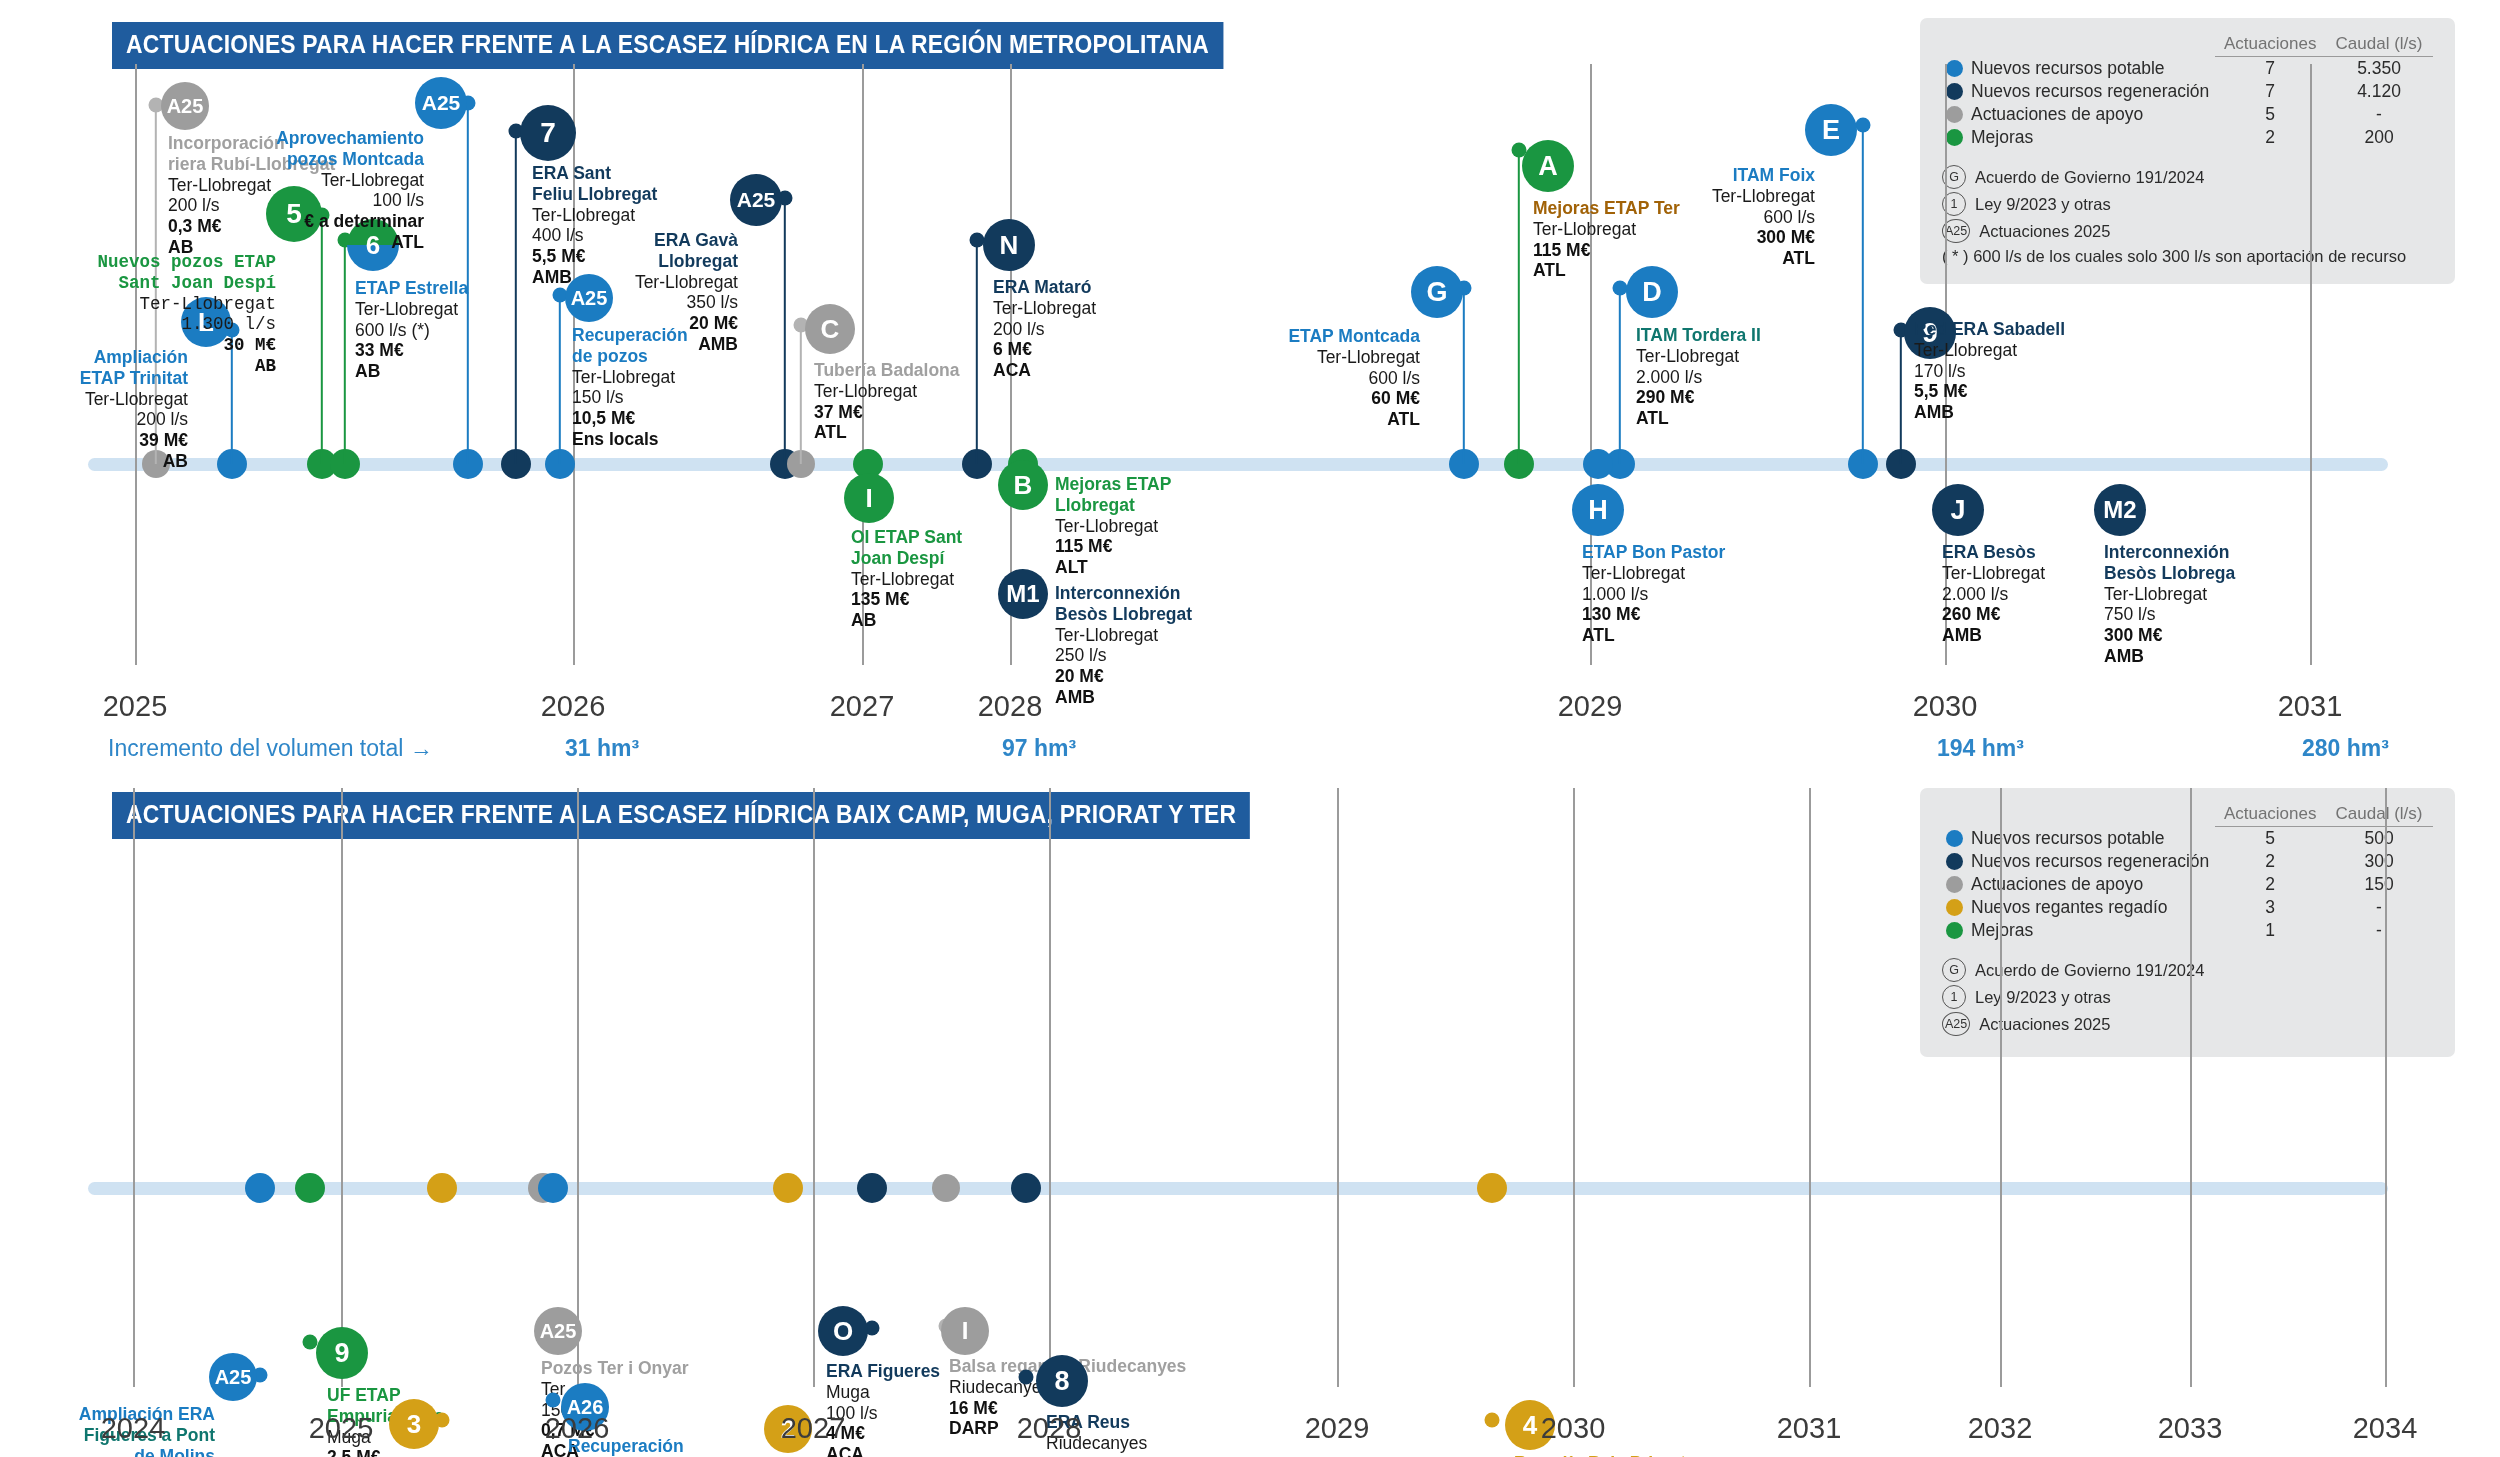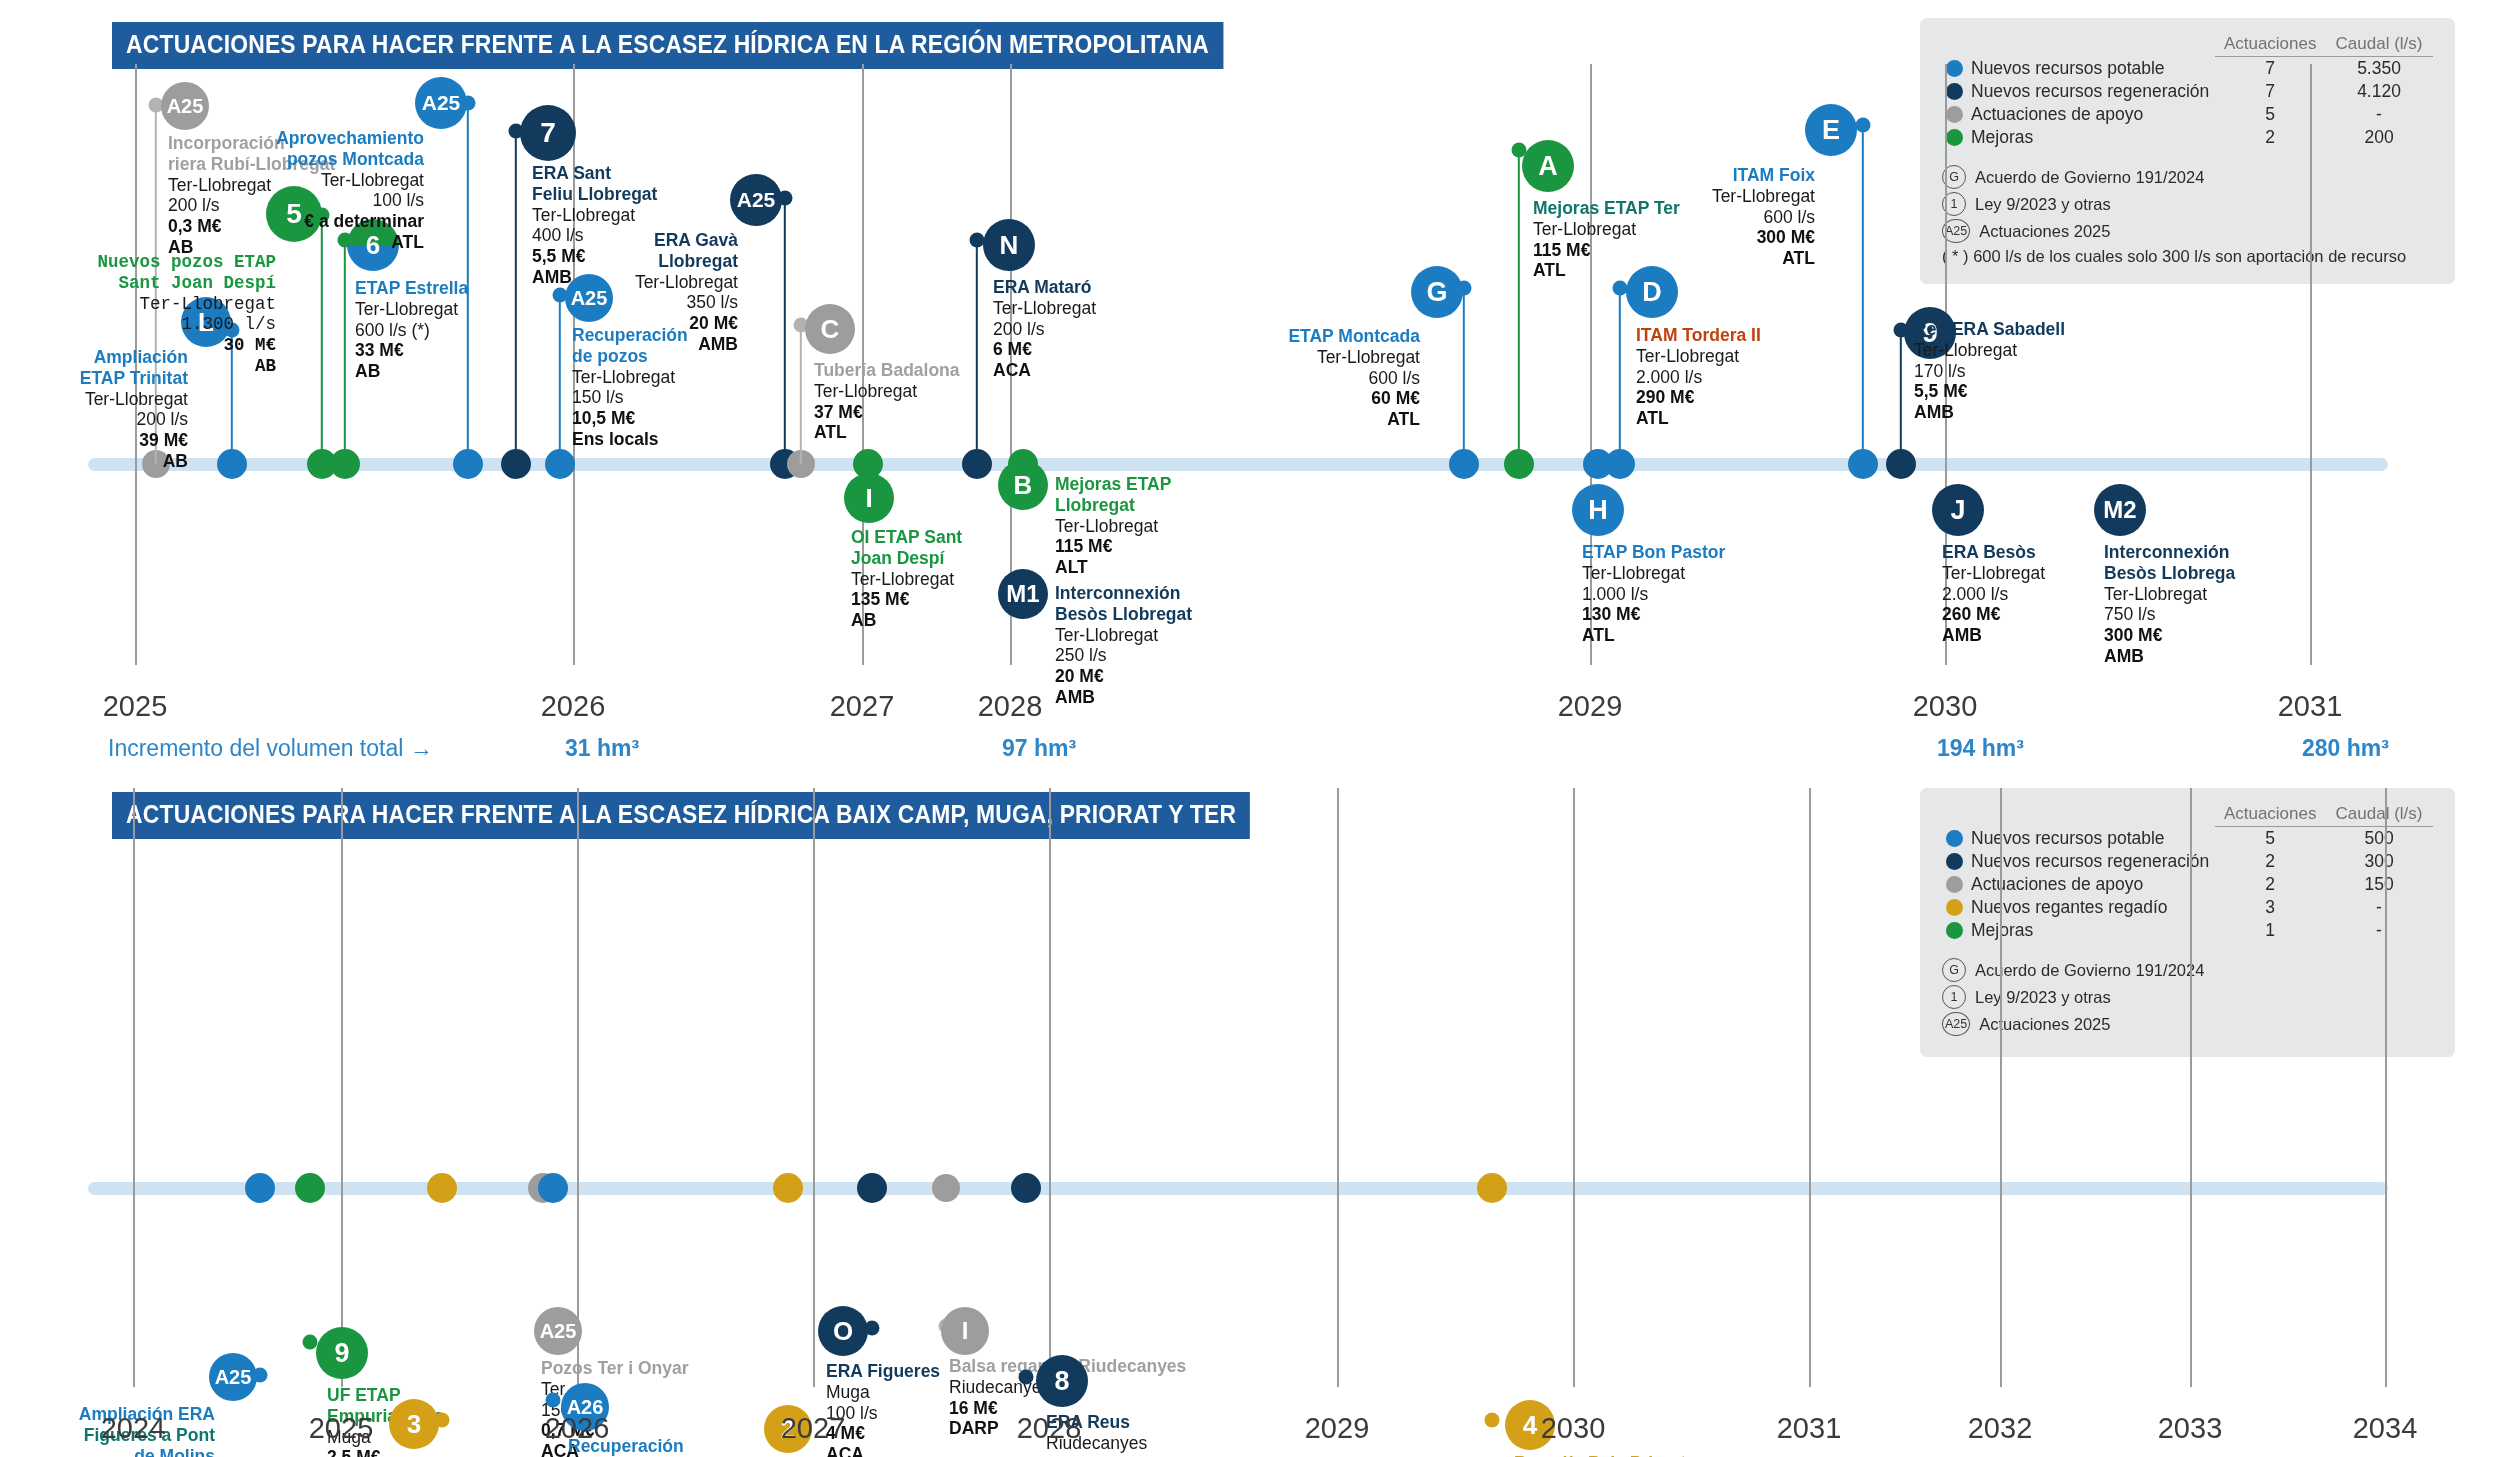--- a/index.html
+++ b/index.html
@@ -345,31 +345,31 @@
         <div class="n">Ter-Llobregat</div>
         <div class="n">600 l/s</div>
         <div class="b">60 M€</div>
         <div class="b">ATL</div>
       </div>
       <div class="dot" style="height: 30px; width: 30px; left: 1519px; top: 464px; background: rgb(26, 150, 65);"></div>
       <div class="stem" style="left: 1519px; top: 150px; height: 314px; background: rgb(26, 150, 65);"></div>
       <div class="tipdot" style="left: 1519px; top: 150px; background: rgb(26, 150, 65);"></div>
       <div class="badge" style="left: 1548px; top: 166px; height: 52px; width: 52px; font-size: 27px; background: rgb(26, 150, 65);">A</div>
       <div class="label left" style="top: 198px; left: 1533px;">
-        <div class="t" style="color:#0f766e">Mejoras ETAP Ter</div>
+        <div class="t" style="color:#a16207">Mejoras ETAP Ter</div>
         <div class="n">Ter-Llobregat</div>
         <div class="b">115 M€</div>
         <div class="b">ATL</div>
       </div>
       <div class="dot" style="height: 30px; width: 30px; left: 1620px; top: 464px; background: rgb(27, 124, 194);"></div>
       <div class="stem" style="left: 1620px; top: 288px; height: 176px; background: rgb(27, 124, 194);"></div>
       <div class="tipdot" style="left: 1620px; top: 288px; background: rgb(27, 124, 194);"></div>
       <div class="badge" style="left: 1652px; top: 292px; height: 52px; width: 52px; font-size: 27px; background: rgb(27, 124, 194);">D</div>
       <div class="label left" style="top: 325px; left: 1636px;">
-        <div class="t" style="color:#c2410c">ITAM Tordera II</div>
+        <div class="t" style="color:#0f766e">ITAM Tordera II</div>
         <div class="n">Ter-Llobregat</div>
         <div class="n">2.000 l/s</div>
         <div class="b">290 M€</div>
         <div class="b">ATL</div>
       </div>
       <div class="dot" style="height: 30px; width: 30px; left: 1598px; top: 464px; background: rgb(27, 124, 194);"></div>
       <div class="badge" style="left: 1598px; top: 510px; height: 52px; width: 52px; font-size: 27px; background: rgb(27, 124, 194);">H</div>
       <div class="label left" style="top: 542px; left: 1582px;">
         <div class="t" style="color:#1b7cc2">ETAP Bon Pastor</div>
         <div class="n">Ter-Llobregat</div>

